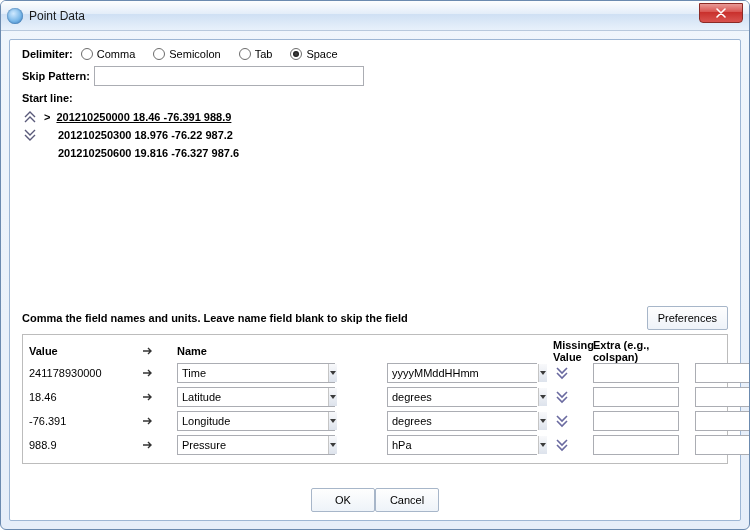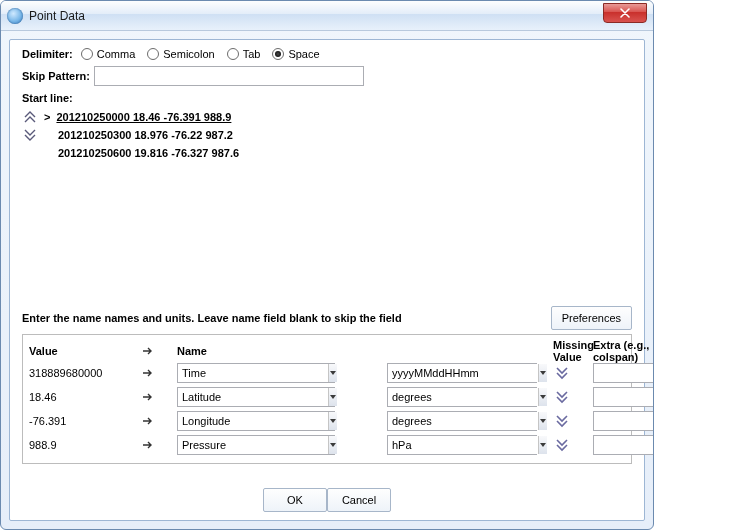--- a/index.html
+++ b/index.html
@@ -4,21 +4,21 @@
 <style>
   * { box-sizing: border-box; }
   body {
     margin: 0;
     font-family: Tahoma, Arial, sans-serif;
     font-size: 11px;
     background: #fff;
     color: #000;
   }
   .window {
-    width: 654px;
+    width: 750px;
     height: 530px;
     background: linear-gradient(#f0f6fc, #e6eef9);
     border: 1px solid #6b8aaf;
     border-radius: 6px;
     overflow: hidden;
     position: relative;
   }
   .titlebar {
     height: 30px;
     background: linear-gradient(#fdfefe, #e3edf9 45%, #cfe0f4 46%, #e8f1fb);
@@ -55,21 +55,21 @@
     left: 8px; right: 8px; top: 38px; bottom: 8px;
     background: #fff;
     border: 1px solid #9db6d4;
     border-radius: 2px;
     padding: 8px 12px;
     display: flex;
     flex-direction: column;
   }
   .row { display: flex; align-items: center; margin-bottom: 6px; }
   .bold { font-weight: bold; }
-  .radio-group { display: flex; align-items: center; gap: 12px; margin-left: 8px; }
+  .radio-group { display: flex; align-items: center; gap: 18px; margin-left: 8px; }
   .radio {
     display: inline-flex; align-items: center; gap: 4px;
   }
   .radio-dot {
     width: 12px; height: 12px; border: 1px solid #6c6c6c;
     border-radius: 50%; background: #fff; display: inline-flex;
     align-items: center; justify-content: center;
   }
   .radio-dot.checked::after {
     content:""; width:6px; height:6px; border-radius:50%;
@@ -233,42 +233,42 @@
           <span style="width:16px;"></span>
           <span style="width:8px;"></span>
           <span class="line-text">201210250600 19.816 -76.327 987.6</span>
         </div>
       </div>
     </div>
 
     <div class="spacer"></div>
 
     <div class="instruction-row">
-      <span class="bold">Enter the name names and units. Leave name field blank to skip the field</span>
+      <span class="bold">Comma the field names and units. Leave name field blank to skip the field</span>
       <button class="pref-btn">Preferences</button>
     </div>
 
     <div class="table-wrap">
       <div class="hdr-row">
         <span>Value</span>
         <span class="tiny-arrow">
             <svg viewBox="0 0 12 10">
               <path d="M1 5 H9 M6 2 L9 5 L6 8" fill="none" stroke="#333" stroke-width="1.4"></path>
             </svg>
           </span>
         <span>Name</span>
         <span></span>
         <span></span>
         <span>Missing Value</span>
         <span>Extra (e.g., colspan)</span>
       </div>
 
       <div id="rows-container">
           <div class="data-row">
-    <span>318889680000</span>
+    <span>241178930000</span>
     <span class="tiny-arrow">
               <svg viewBox="0 0 12 10">
                 <path d="M1 5 H9 M6 2 L9 5 L6 8" fill="none" stroke="#333" stroke-width="1.4"></path>
               </svg>
             </span>
     <div class="combo">
       <input type="text" value="Time" style="">
       <div class="combo-btn">
                 <svg viewBox="0 0 8 8">
                   <path d="M1 2 L4 6 L7 2 Z" fill="#3b3b3b"></path>

